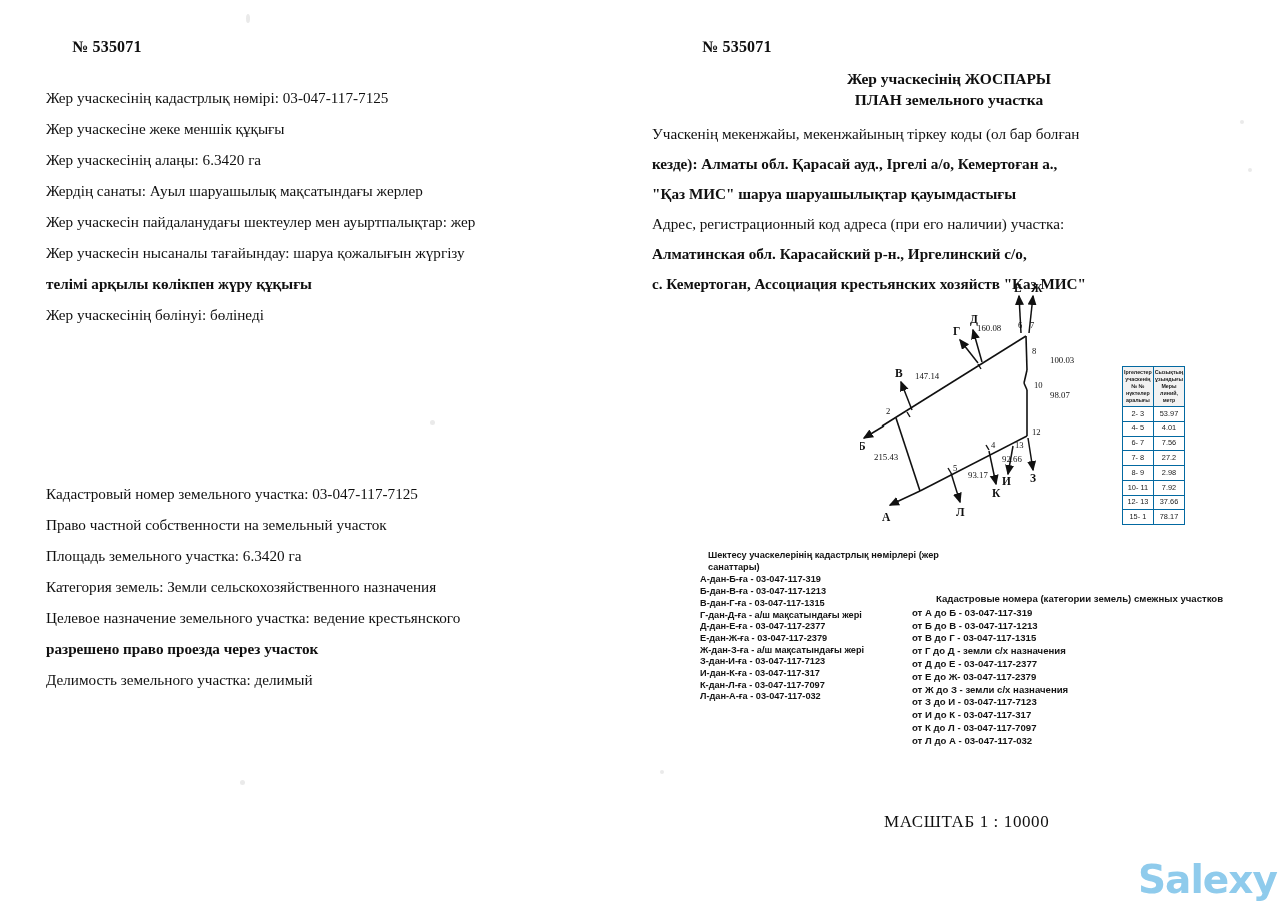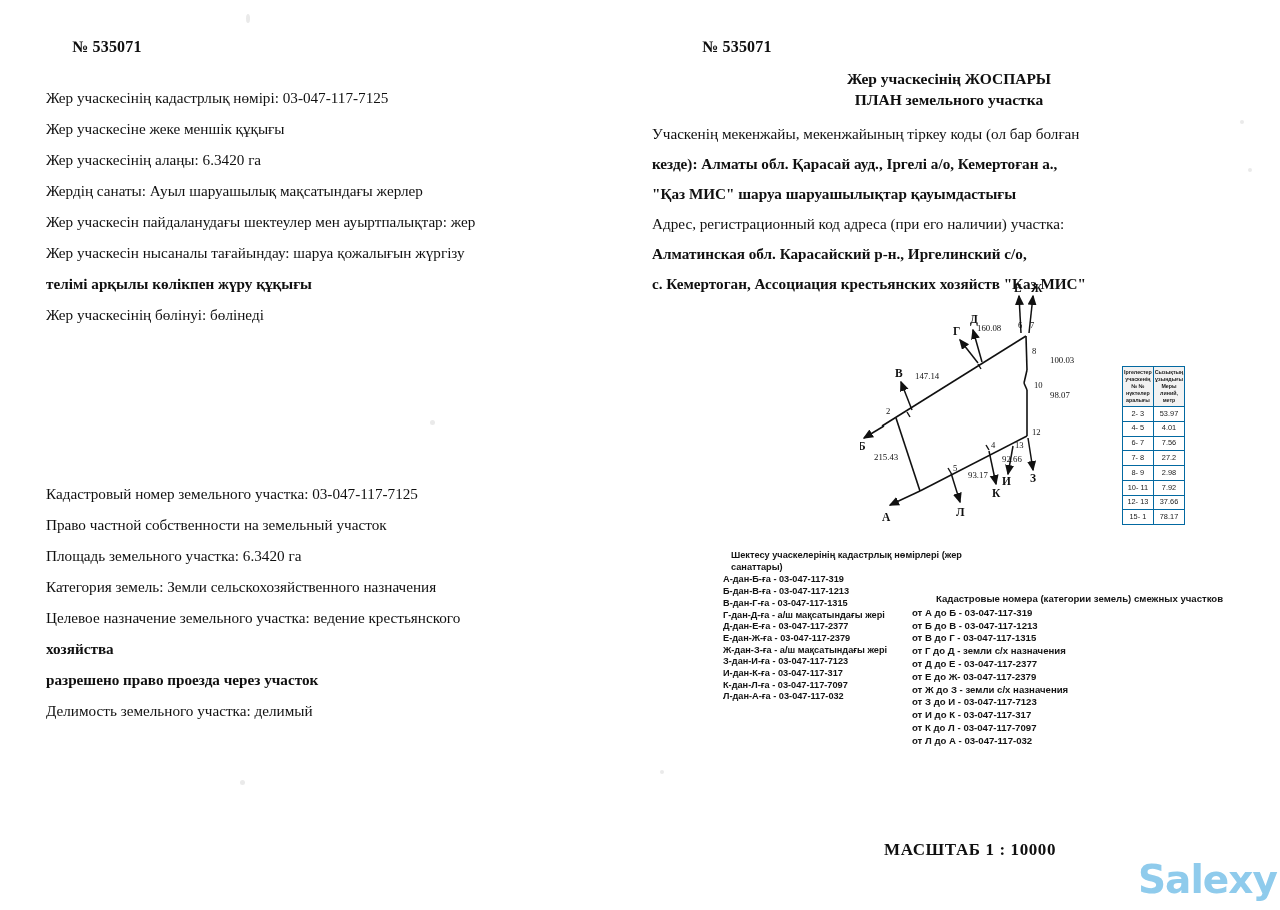--- a/index.html
+++ b/index.html
@@ -67,35 +67,34 @@
     font-size:5.3px;font-weight:bold;line-height:7px;padding:2px 1px;
     background:#f2f2f2;
   }
 
   
   #kz-legend{
     position:absolute;left:700px;top:550px;width:250px;
     font-size:9.2px;line-height:11.7px;font-weight:bold;
     font-family:"Liberation Sans", sans-serif;
     color:#141414;
-    margin-left:23px;
   }
   #kz-legend .legend-title{margin-left:8px;margin-bottom:1px;}
   #ru-legend{
     position:absolute;left:912px;top:593px;width:320px;
     font-size:9.6px;line-height:12.8px;font-weight:bold;
     font-family:"Liberation Sans", sans-serif;
     color:#141414;
   }
   #ru-legend .legend-title{margin-left:24px;margin-bottom:1px;}
 
   
   #scale{
     position:absolute;left:884px;top:812px;
-    font-size:17px;font-weight:bold;letter-spacing:.6px;margin-top:28px;
+    font-size:17px;font-weight:normal;letter-spacing:.6px;
   }
 
   
   #watermark{
     position:absolute;left:1138px;top:857px;
     font-family:"DejaVu Sans", sans-serif;
     font-size:39px;font-weight:bold;
     color:#8fcbec;
     letter-spacing:-1px;
     text-align:center;
@@ -123,21 +122,20 @@
     </div>
   </div>
 
   <div id="ru-col">
     <div class="ru-block">
       <div class="line">Кадастровый номер земельного участка: 03-047-117-7125</div>
       <div class="line">Право частной собственности на земельный участок</div>
       <div class="line">Площадь земельного участка: 6.3420 га</div>
       <div class="line">Категория земель: Земли сельскохозяйственного назначения</div>
       <div class="line">Целевое назначение земельного участка: ведение крестьянского</div>
-      <div class="line b">хозяйства</div>
       <div class="line b">разрешено право проезда через участок</div>
       <div class="line">Делимость земельного участка: делимый</div>
     </div>
   </div>
 
   <div id="right-col">
     <div class="doc-no">№ 535071</div>
     <div class="title-block">
       <div>Жер учаскесінің ЖОСПАРЫ</div>
       <div>ПЛАН земельного участка</div>

